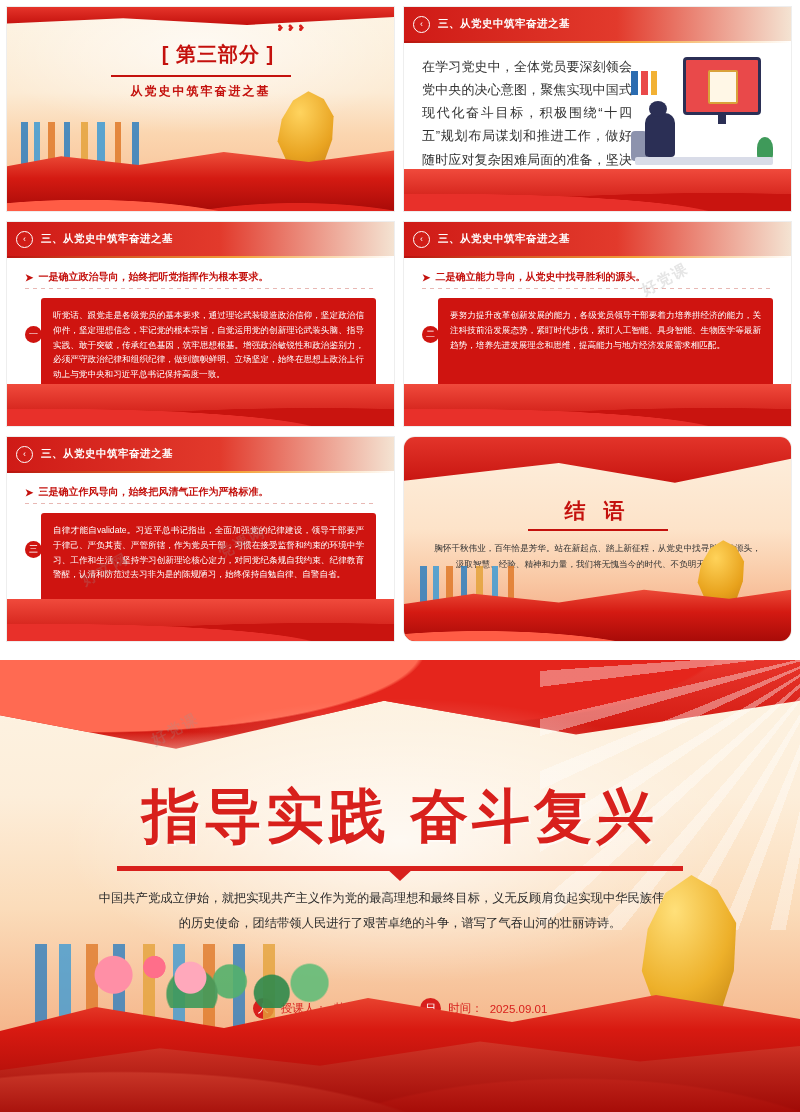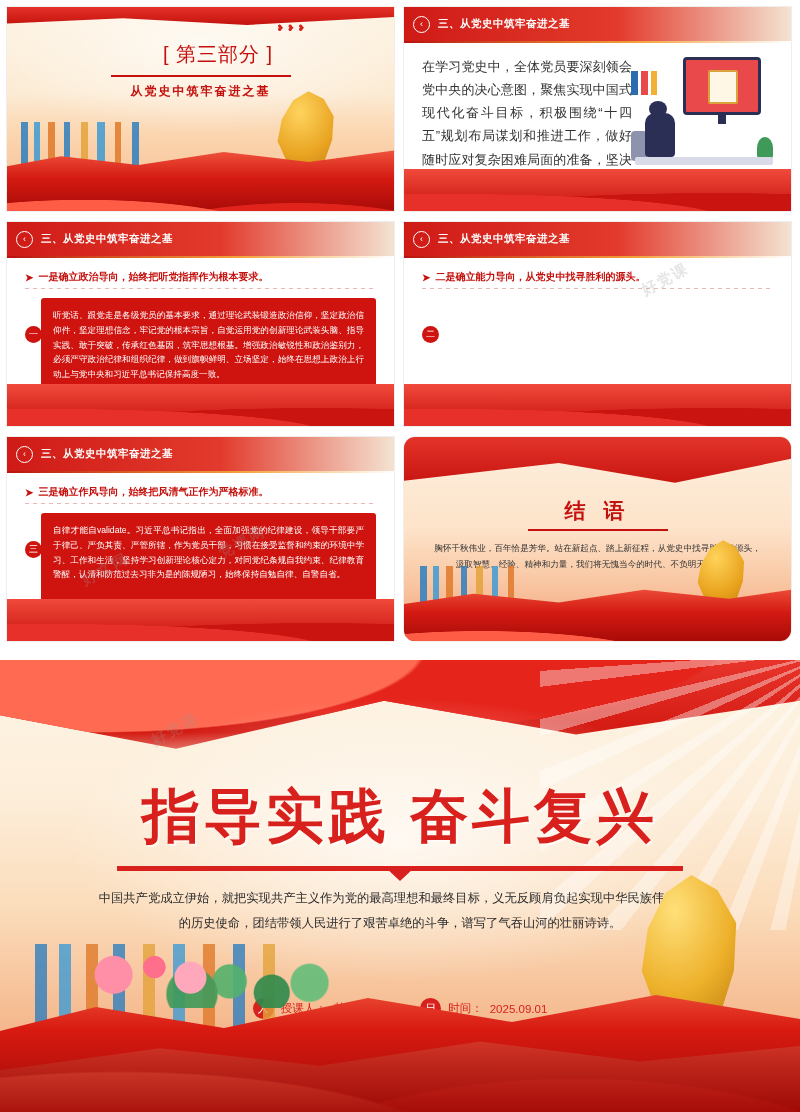--- a/index.html
+++ b/index.html
@@ -91,21 +91,21 @@
     position: absolute; inset: 0;
     background: radial-gradient(ellipse 80% 60% at 50% 20%, rgba(255,255,255,.65), transparent 70%);
   }
   .s1 .ribbon-top {
     position: absolute; top: 0; left: 0; right: 0; height: 18px;
     background: linear-gradient(180deg,#e5342a,#c4110d);
     clip-path: polygon(0 0,100% 0,100% 55%,62% 100%,30% 62%,0 92%);
   }
   .s1 .title-brk {
     position: absolute; top: 34px; left: 0; right: 0; text-align: center;
-    font-size: 20px; font-weight: normal; color: #c4110d; letter-spacing: 1px; margin-left: 35px;
+    font-size: 20px; font-weight: bold; color: #c4110d; letter-spacing: 1px; margin-left: 35px;
   }
   .s1 .title-sub {
     position: absolute; top: 76px; left: 0; right: 0; text-align: center;
     font-size: 12px; font-weight: bold; color: #c4110d; letter-spacing: 2px;
   }
   .s1 .title-rule {
     position: absolute; top: 68px; left: 50%; transform: translateX(-50%);
     width: 180px; height: 2px; background: #c4110d;
   }
   .s1 .waves {
@@ -390,20 +390,21 @@
       <div class="circle">‹</div>
       <div class="htitle">三、从党史中筑牢奋进之基</div>
     </div>
     <div class="hdr-under"></div>
     <div class="sub-line">
       <span class="arrow">➤</span>
       <span>二是确立能力导向，从党史中找寻胜利的源头。</span>
     </div>
     <div class="sub-underline"></div>
     <div class="bullet-tab">二</div>
+    <div class="redbox">要努力提升改革创新发展的能力，各级党员领导干部要着力培养拼经济的能力，关注科技前沿发展态势，紧盯时代步伐，紧盯人工智能、具身智能、生物医学等最新趋势，培养先进发展理念和思维，提高能力与地方经济发展需求相匹配。</div>
     <div class="wave-red"></div>
   </div>
 
   <div class="slide s5">
     <div class="hdr">
       <div class="circle">‹</div>
       <div class="htitle">三、从党史中筑牢奋进之基</div>
     </div>
     <div class="hdr-under"></div>
     <div class="sub-line">

